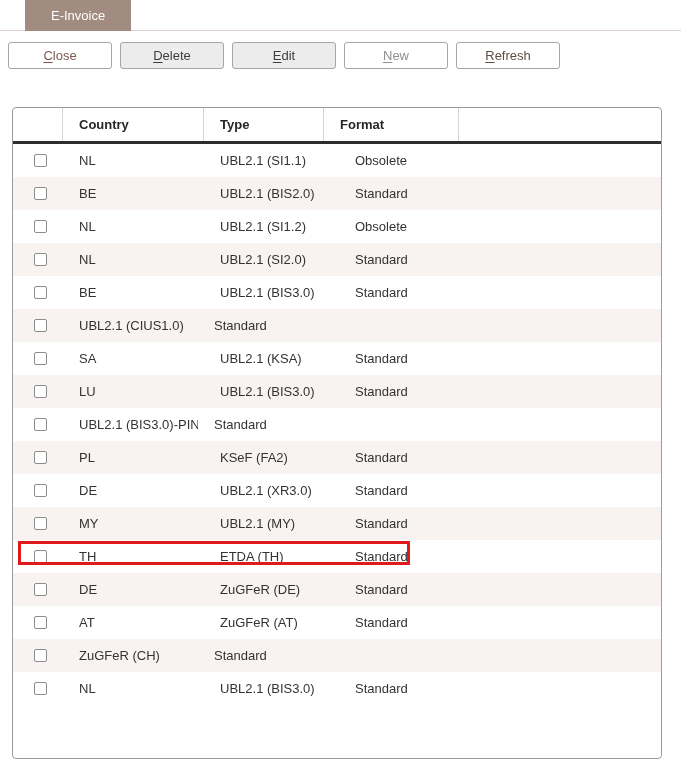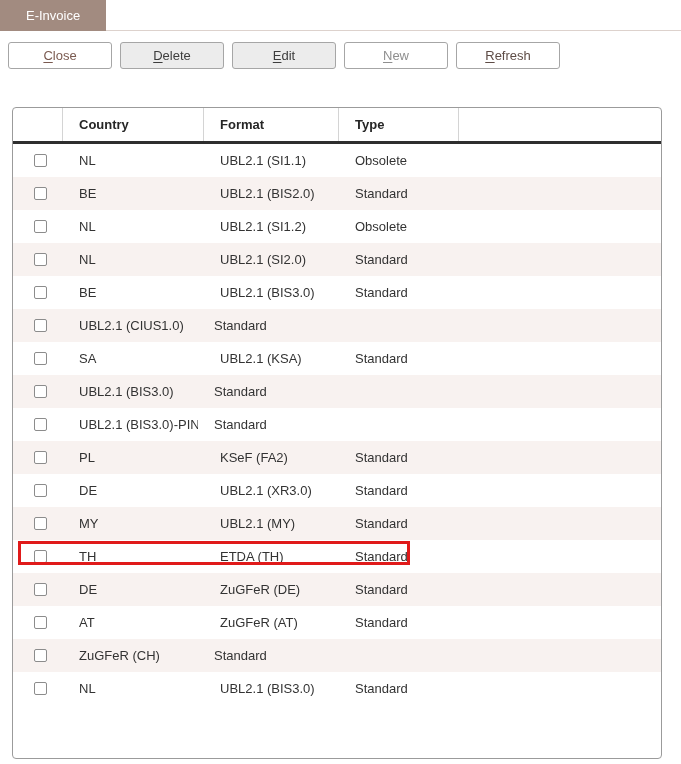--- a/index.html
+++ b/index.html
@@ -4,21 +4,21 @@
 <style>
   * { margin:0; padding:0; box-sizing:border-box; }
   html,body { background:#fff; }
   body {
     width:681px; height:764px;
     font-family:"Liberation Sans", sans-serif;
     position:relative; overflow:hidden;
   }
 
   
-  .tabstrip { height:31px; border-bottom:1px solid #ddd2cd; }
+  .tabstrip { height:31px; border-bottom:1px solid #ddd2cd;padding-left:25px; }
   .tab {
     display:inline-block; height:31px; line-height:31px;
     padding:0 26px; background:#a28b80; color:#ffffff;
     font-size:13px; cursor:default;
   }
 
   
   .toolbar { display:flex; gap:8px; padding:11px 0 0 8px; }
   .btn {
     width:104px; height:27px;
@@ -112,22 +112,22 @@
   <button class="btn dark-accent">
     <span class="u">R</span>
       <span>efresh</span>
   </button>
 </div>
 
 <div class="tablebox">
   <div class="thead">
     <div class="th c0"></div>
     <div class="th c1">Country</div>
+    <div class="th c3">Type</div>
     <div class="th c2">Format</div>
-    <div class="th c3">Type</div>
     <div class="th c4"></div>
   </div>
   <div id="tbody">
       <div class="trow">
     <div class="c0 cbcell">
       <span class="cb"></span>
     </div>
     <div class="td c1">NL</div>
     <div class="td c2">UBL2.1 (SI1.1)</div>
     <div class="td c3">Obsolete</div>
@@ -190,20 +190,21 @@
     <div class="td c1">SA</div>
     <div class="td c2">UBL2.1 (KSA)</div>
     <div class="td c3">Standard</div>
     <div class="td c4"></div>
 
   </div>
       <div class="trow alt">
     <div class="c0 cbcell">
       <span class="cb"></span>
     </div>
+    <div class="td c1">LU</div>
     <div class="td c2">UBL2.1 (BIS3.0)</div>
     <div class="td c3">Standard</div>
     <div class="td c4"></div>
 
   </div>
       <div class="trow">
     <div class="c0 cbcell">
       <span class="cb"></span>
     </div>
     <div class="td c2">UBL2.1 (BIS3.0)-PINT</div>

